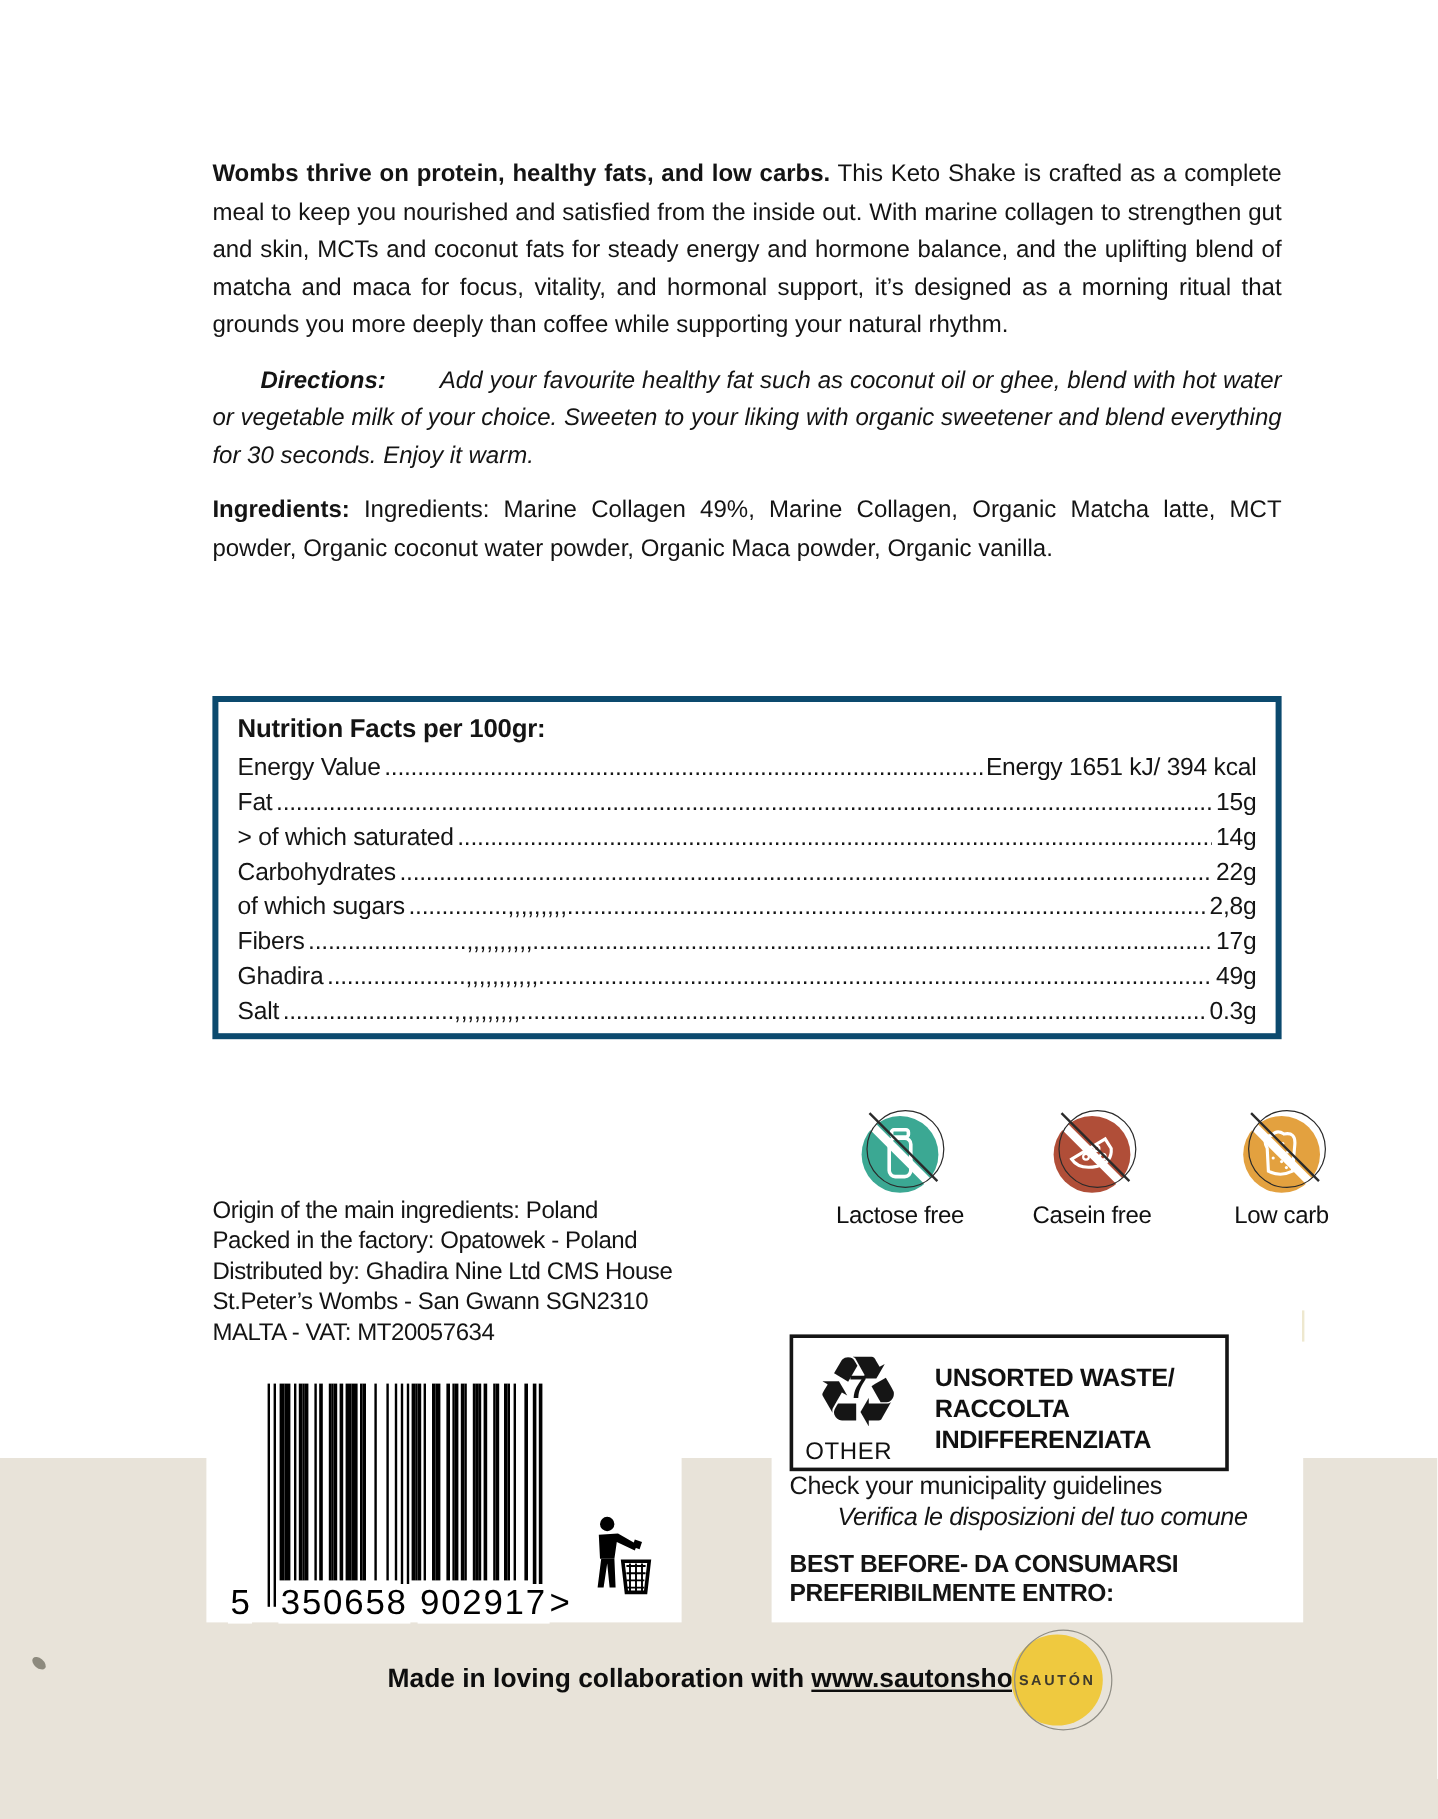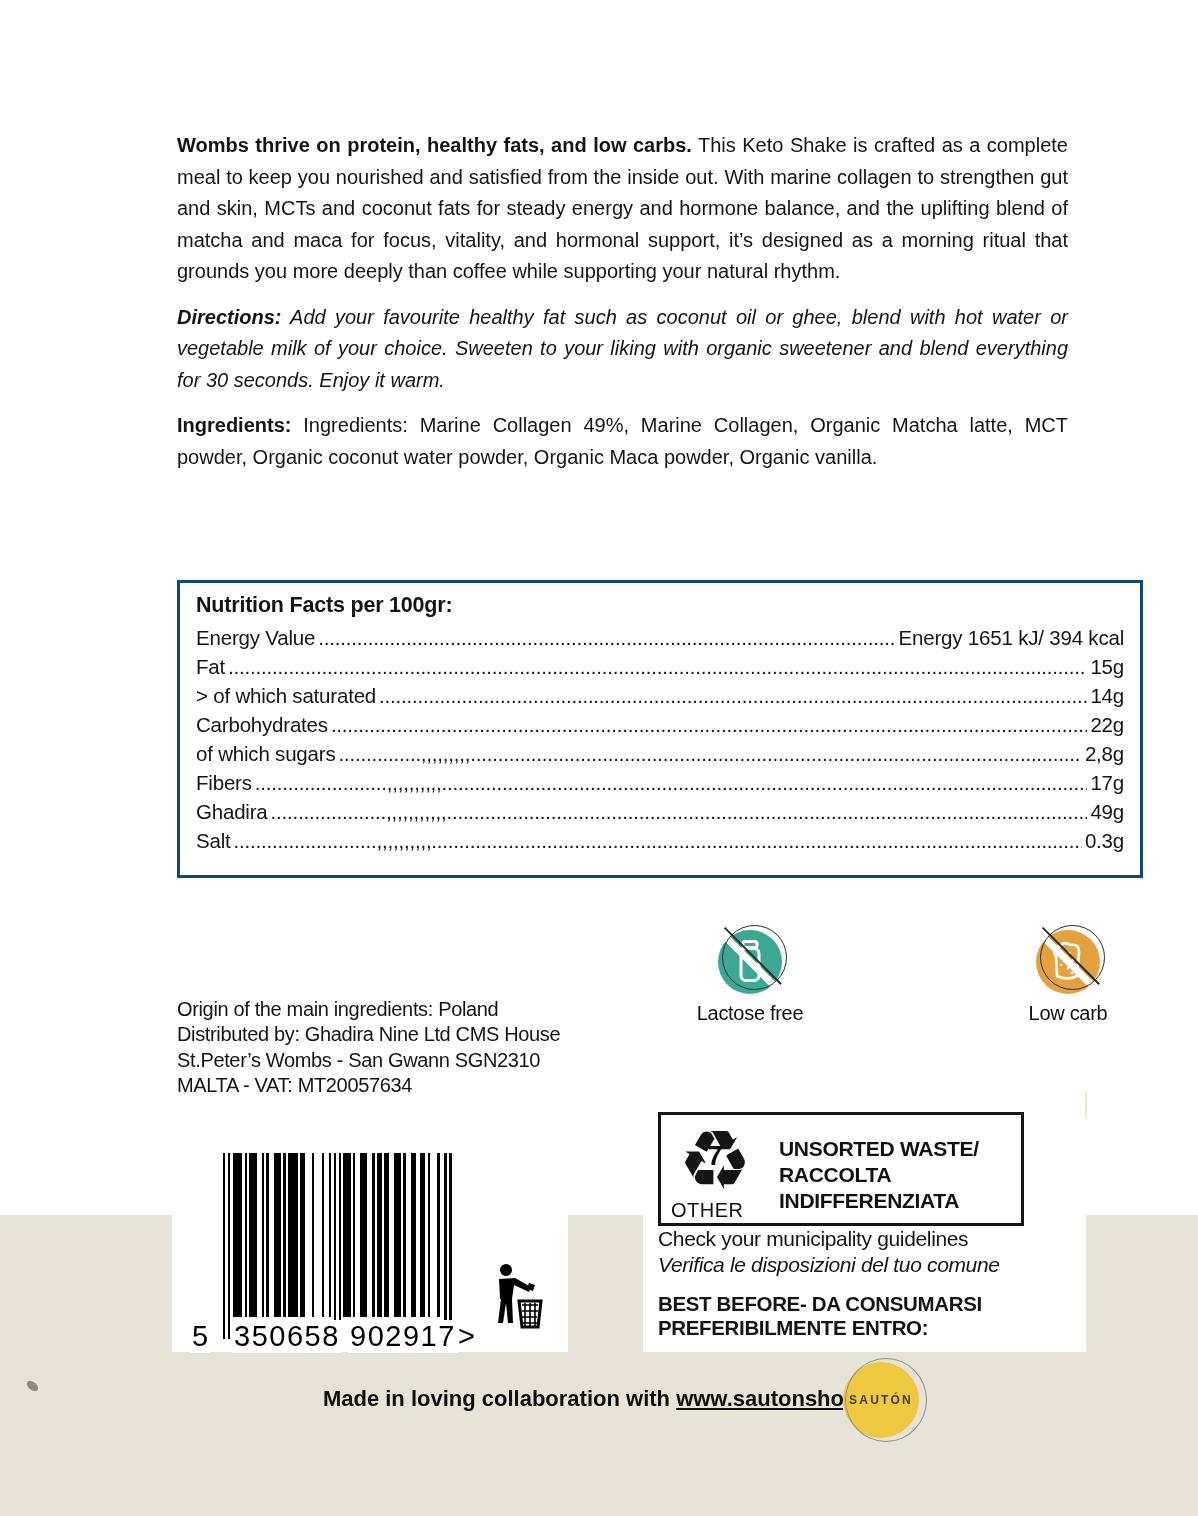--- a/index.html
+++ b/index.html
@@ -4,25 +4,25 @@
 <style>
   html,body{margin:0;padding:0;background:#fff;}
   .page{position:relative;width:1198px;height:1516px;background:#ffffff;overflow:hidden;
         font-family:"Liberation Sans",sans-serif;color:#141414;}
 
   
   .copy{position:absolute;left:177px;top:130px;width:891px;text-align:justify;
         font-size:20px;line-height:31.5px;}
   .copy p{margin:0 0 14px 0;}
   .b{font-weight:700;}
-  .i{font-style:italic;}
-
-  
-  .nutri{position:absolute;left:177px;top:580px;width:966px;box-sizing:border-box;
-         border:3px solid #0c4a6e;padding:8px 16px 20px 16px;letter-spacing:-0.2px;}
+  .i{font-style:italic;margin-left:40px;}
+
+  
+  .nutri{position:absolute;left:177px;top:580px;width:891px;box-sizing:border-box;
+         border:5px solid #0c4a6e;padding:8px 16px 4px 16px;letter-spacing:-0.2px;}
   .nutri-title{font-size:21.5px;font-weight:700;margin:2px 0 5px 0;}
   .nrow{display:flex;align-items:center;font-size:20.5px;line-height:29px;white-space:nowrap;}
   .nrow .lead{flex:1;overflow:hidden;margin:0 3px;}
   .nrow .val{white-space:nowrap;}
 
   
   .cond{letter-spacing:-0.35px;}
   .storage{position:absolute;left:177px;top:886px;width:500px;font-size:21.5px;line-height:28.5px;}
   .origin{position:absolute;left:177px;top:997px;font-size:20px;line-height:25.4px;}
   .line{display:block;}
@@ -129,39 +129,55 @@
     <div class="nrow">
         <span>Salt</span>
         <span class="lead">..........................,,,,,,,,,,..........................................................................................................................</span>
         <span class="val">0.3g</span>
       </div>
   </div>
 
 
   <div class="origin cond">
     <span class="line">Origin of the main ingredients: Poland</span>
+    <span class="line">Packed in the factory: Opatowek - Poland</span>
     <span class="line">Distributed by: Ghadira Nine Ltd CMS House</span>
     <span class="line">St.Peter’s Wombs - San Gwann SGN2310</span>
     <span class="line">MALTA - VAT: MT20057634</span>
   </div>
 
   <div class="badge badge-1">
     <div class="bcircle">
       <div class="bfill bfill-teal"></div>
       <svg class="bicon" width="40" height="44" viewBox="0 0 40 44">
         <rect x="13" y="1.5" width="14" height="6" rx="2" fill="none" stroke="#fff" stroke-width="3"></rect>
         <rect x="11" y="8.5" width="18" height="32" rx="5" fill="none" stroke="#fff" stroke-width="3"></rect>
       </svg>
       <div class="bslash-w"></div>
       <div class="bring"></div>
       <div class="bslash-d"></div>
     </div>
     <div class="blabel">Lactose free</div>
   </div>
 
+  <div class="badge badge-2">
+    <div class="bcircle">
+      <div class="bfill bfill-rust"></div>
+      <svg class="bicon" width="42" height="40" viewBox="0 0 42 40">
+        <path d="M3 26 L31 9 L36 17 Q37 29 24 32 Q9 35 3 26 Z" fill="none" stroke="#fff" stroke-width="2.6"></path>
+        <circle cx="15" cy="24" r="2.4" fill="none" stroke="#fff" stroke-width="1.8"></circle>
+        <circle cx="24" cy="17" r="2.2" fill="none" stroke="#fff" stroke-width="1.8"></circle>
+        <circle cx="29" cy="24" r="2.4" fill="none" stroke="#fff" stroke-width="1.8"></circle>
+      </svg>
+      <div class="bslash-w"></div>
+      <div class="bring"></div>
+      <div class="bslash-d"></div>
+    </div>
+    <div class="blabel">Casein free</div>
+  </div>
 
   <div class="badge badge-3">
     <div class="bcircle">
       <div class="bfill bfill-orange"></div>
       <svg class="bicon" width="40" height="42" viewBox="0 0 40 42">
         <path d="M8 17 Q3 7 12 6 Q16 1 22 5 Q32 3 31 14 L29 36 Q19 41 9 36 Z" fill="none" stroke="#fff" stroke-width="2.6"></path>
         <circle cx="14" cy="16" r="1.3" fill="#fff"></circle>
           <circle cx="21" cy="13" r="1.3" fill="#fff"></circle>
         <circle cx="25" cy="20" r="1.3" fill="#fff"></circle>
           <circle cx="13" cy="25" r="1.3" fill="#fff"></circle>

